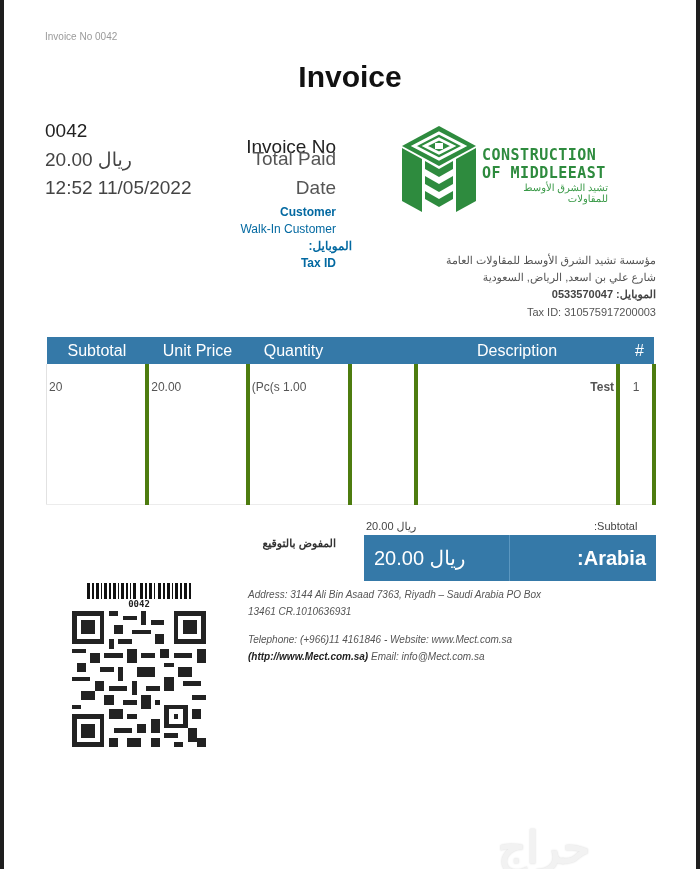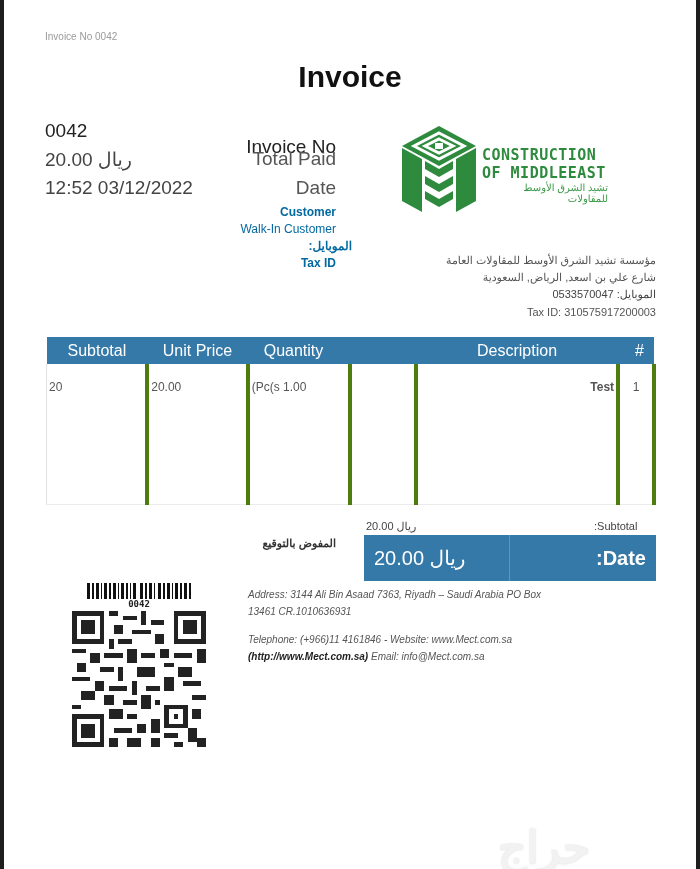--- a/index.html
+++ b/index.html
@@ -64,21 +64,21 @@
 
 <div class="page">
 
   <div class="abs small-ref">Invoice No 0042</div>
   <div class="abs title">Invoice</div>
 
   <div class="abs meta-val dark" style="top:120px;">0042</div>
   <div class="abs meta-lbl dark" style="top:120px;">Invoice No</div>
   <div class="abs meta-val" style="top:148px;">20.00 ريال</div>
   <div class="abs meta-lbl" style="top:148px;">Total Paid</div>
-  <div class="abs meta-val" style="top:177px;">12:52 03/12/2022</div>
+  <div class="abs meta-val" style="top:177px;">12:52 11/05/2022</div>
   <div class="abs meta-lbl" style="top:177px;">Date</div>
 
   <div class="abs cust b" style="top:205px;">Customer</div>
   <div class="abs cust" style="top:222px;">Walk-In Customer</div>
   <div class="abs cust b" style="top:239px; direction:rtl; text-align:right; width:60px; left:288px;">الموبايل:</div>
   <div class="abs cust b" style="top:256px;">Tax ID</div>
 
   <svg class="abs" style="left:396px; top:124px;" width="78" height="90" viewBox="0 0 78 90">
     <g fill="#2e8b3e">
       <polygon points="39,2 76,22 39,42 2,22"></polygon>
@@ -93,21 +93,21 @@
     <polygon points="25,37 39,45 53,37 53,45 39,53 25,45" fill="#2e8b3e"></polygon>
     <polygon points="25,52 39,60 53,52 53,60 39,68 25,60" fill="#2e8b3e"></polygon>
     <polygon points="25,67 39,75 53,67 53,75 39,83 25,75" fill="#2e8b3e"></polygon>
   </svg>
   <div class="abs logo-text1">CONSTRUCTION</div>
   <div class="abs logo-text2">OF MIDDLEEAST</div>
   <div class="abs logo-text3">تشيد الشرق الأوسط للمقاولات</div>
 
   <div class="abs company" style="top:254px;">مؤسسة تشيد الشرق الأوسط للمقاولات العامة</div>
   <div class="abs company" style="top:271px;">شارع علي بن اسعد, الرياض, السعودية</div>
-  <div class="abs company" style="top:288px; font-weight:normal; color:#444;">الموبايل: 0533570047</div>
+  <div class="abs company" style="top:288px; font-weight:bold; color:#444;">الموبايل: 0533570047</div>
   <div class="abs company ltr" style="top:306px;">Tax ID: 310575917200003</div>
 
   <table class="items">
     <thead>
       <tr>
         <th style="width:101px; text-align:center;">Subtotal</th>
         <th style="width:101px; text-align:center;">Unit Price</th>
         <th style="width:102px; text-align:left; padding-left:16px;">Quantity</th>
         <th style="width:67px;"></th>
         <th style="width:203px; text-align:center;">Description</th>
@@ -123,21 +123,21 @@
         <td style="text-align:right;font-weight:bold;">Test</td>
         <td style="text-align:center;">1</td>
       </tr>
     </tbody>
   </table>
 
   <div class="abs subtotal-val">20.00 ريال</div>
   <div class="abs subtotal-lbl" style="left:590px;">:Subtotal</div>
   <div class="abs total-box">
     <div class="cell amt">20.00 ريال</div>
-    <div class="cell lbl">:Date</div>
+    <div class="cell lbl">:Arabia</div>
   </div>
   <div class="abs signer">المفوض بالتوقيع</div>
 
   <div class="abs footer" style="top:586px;">
     <div>Address: 3144 Ali Bin Asaad 7363, Riyadh – Saudi Arabia PO Box</div>
     <div>13461 CR.1010636931</div>
   </div>
   <div class="abs footer" style="top:631px;">
     <div>Telephone: (+966)11 4161846 - Website: www.Mect.com.sa</div>
     <div>

